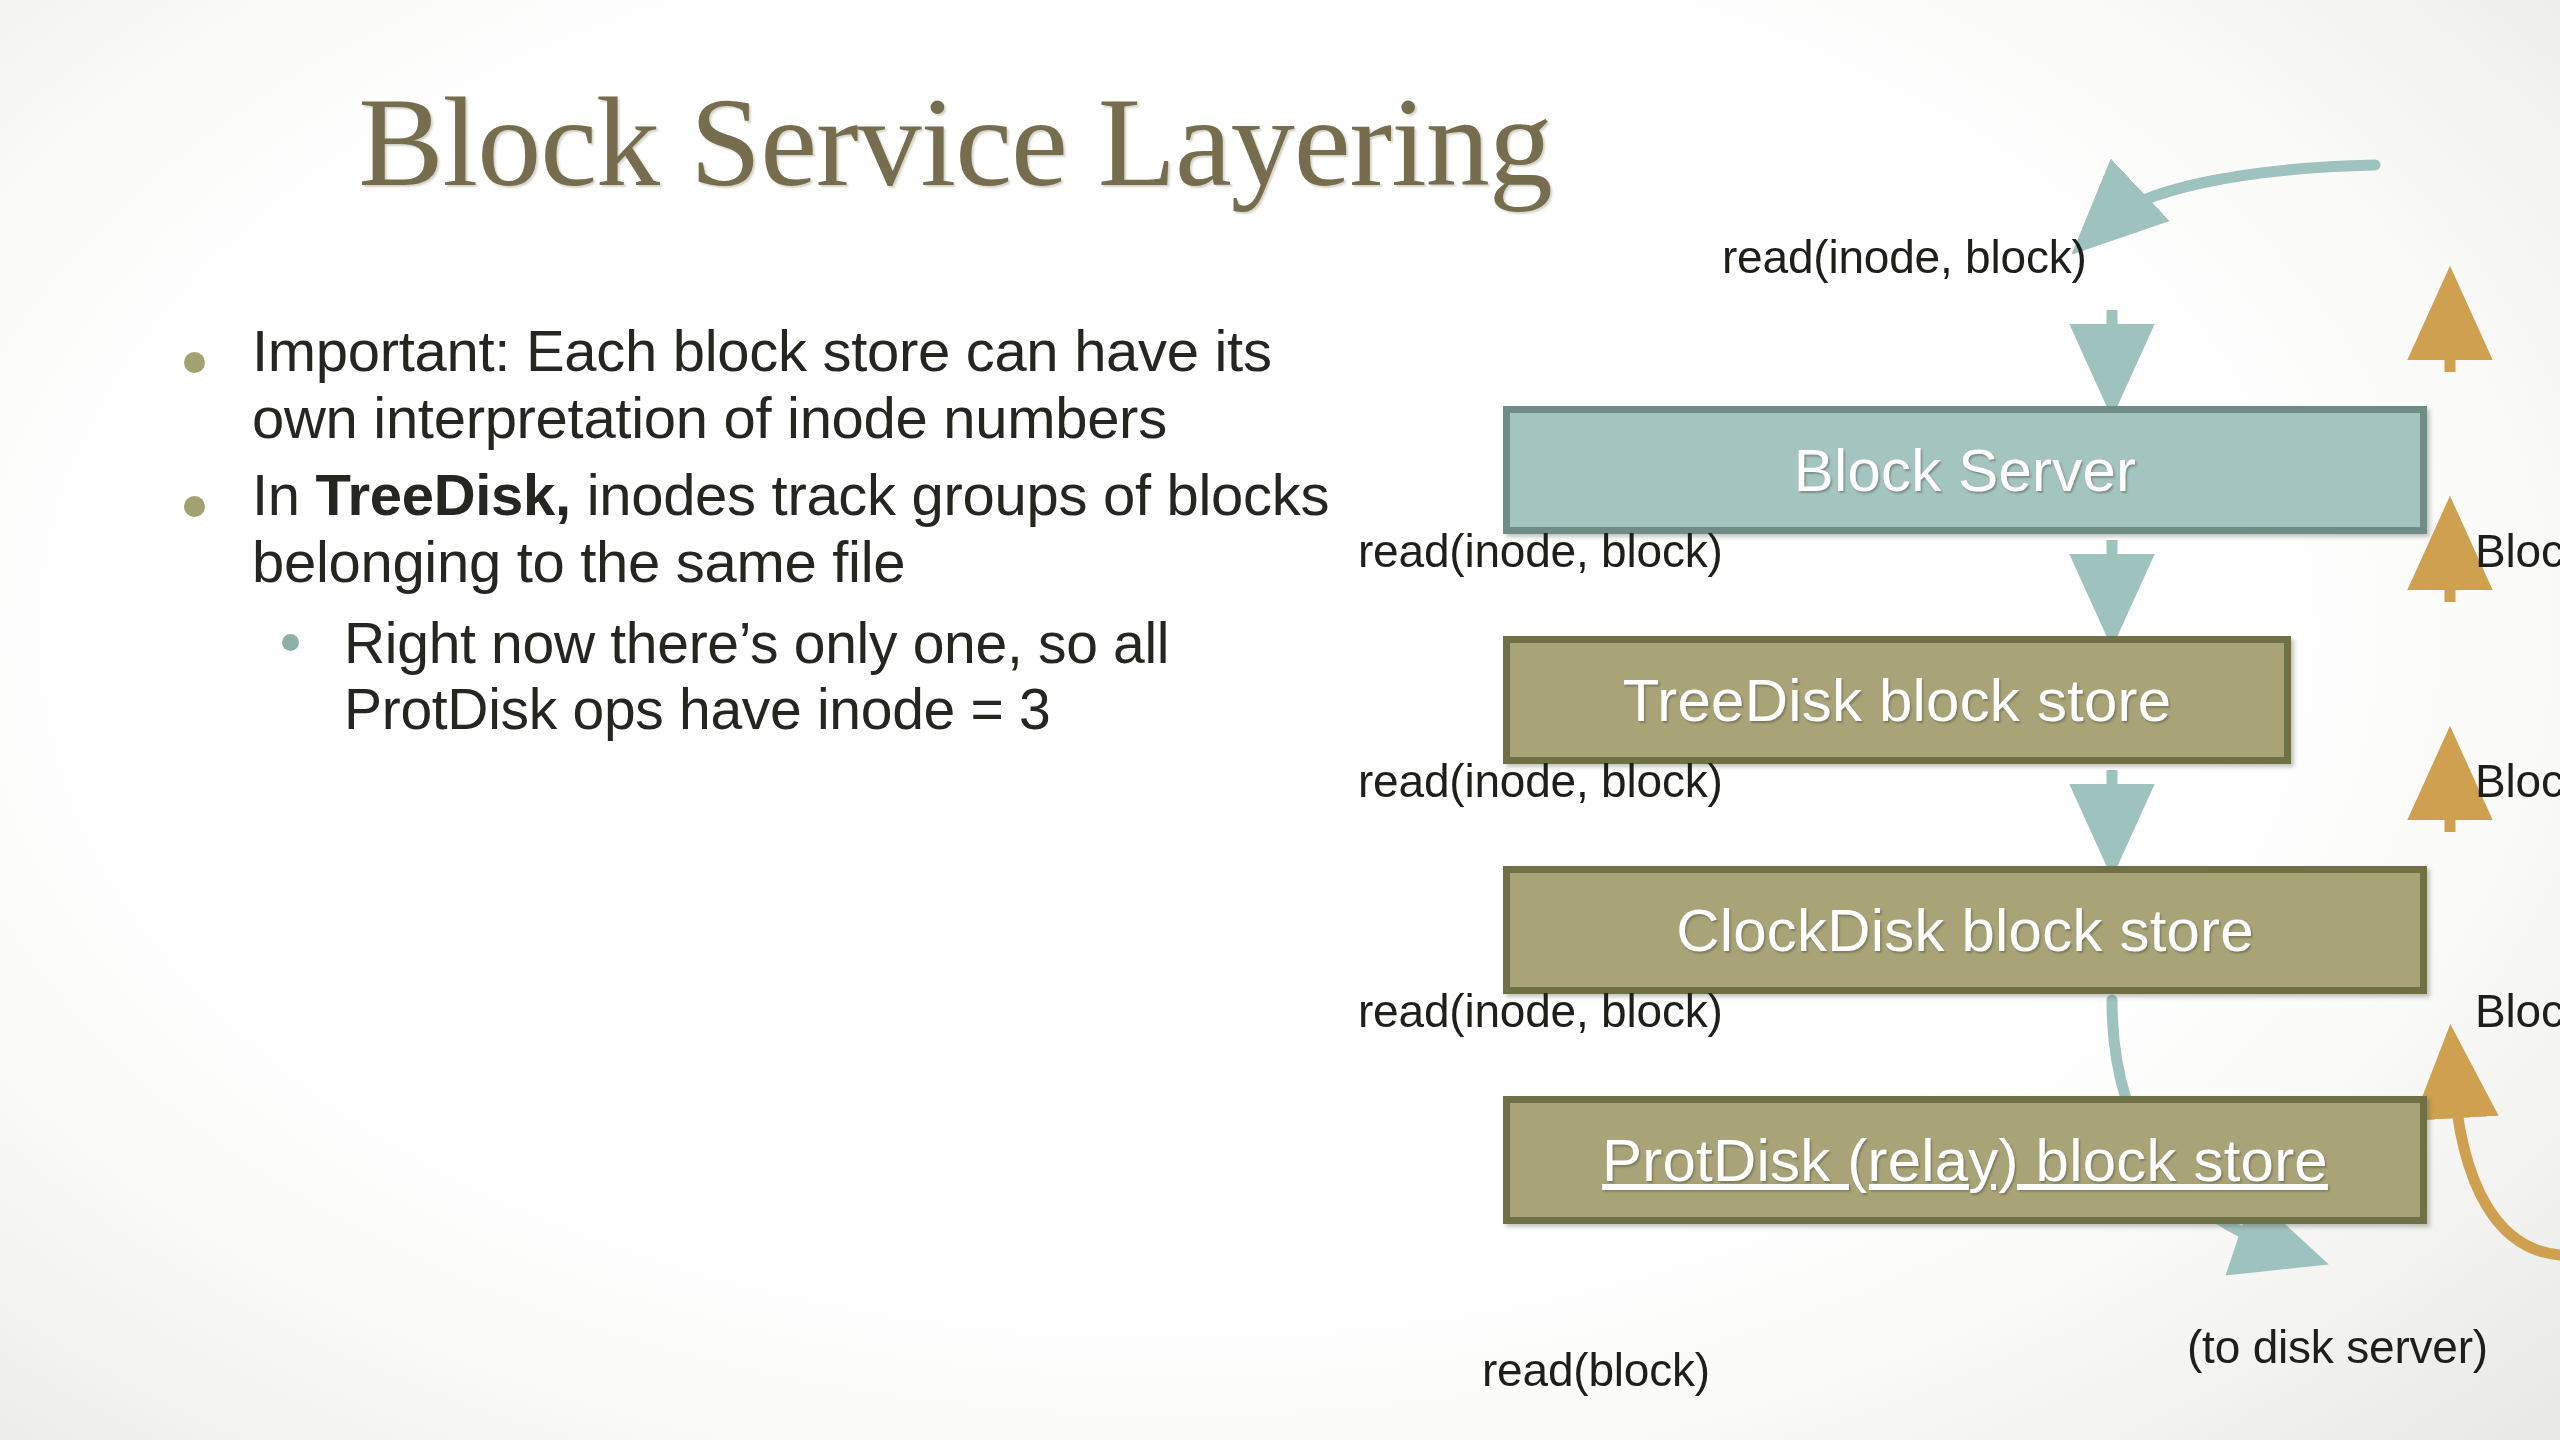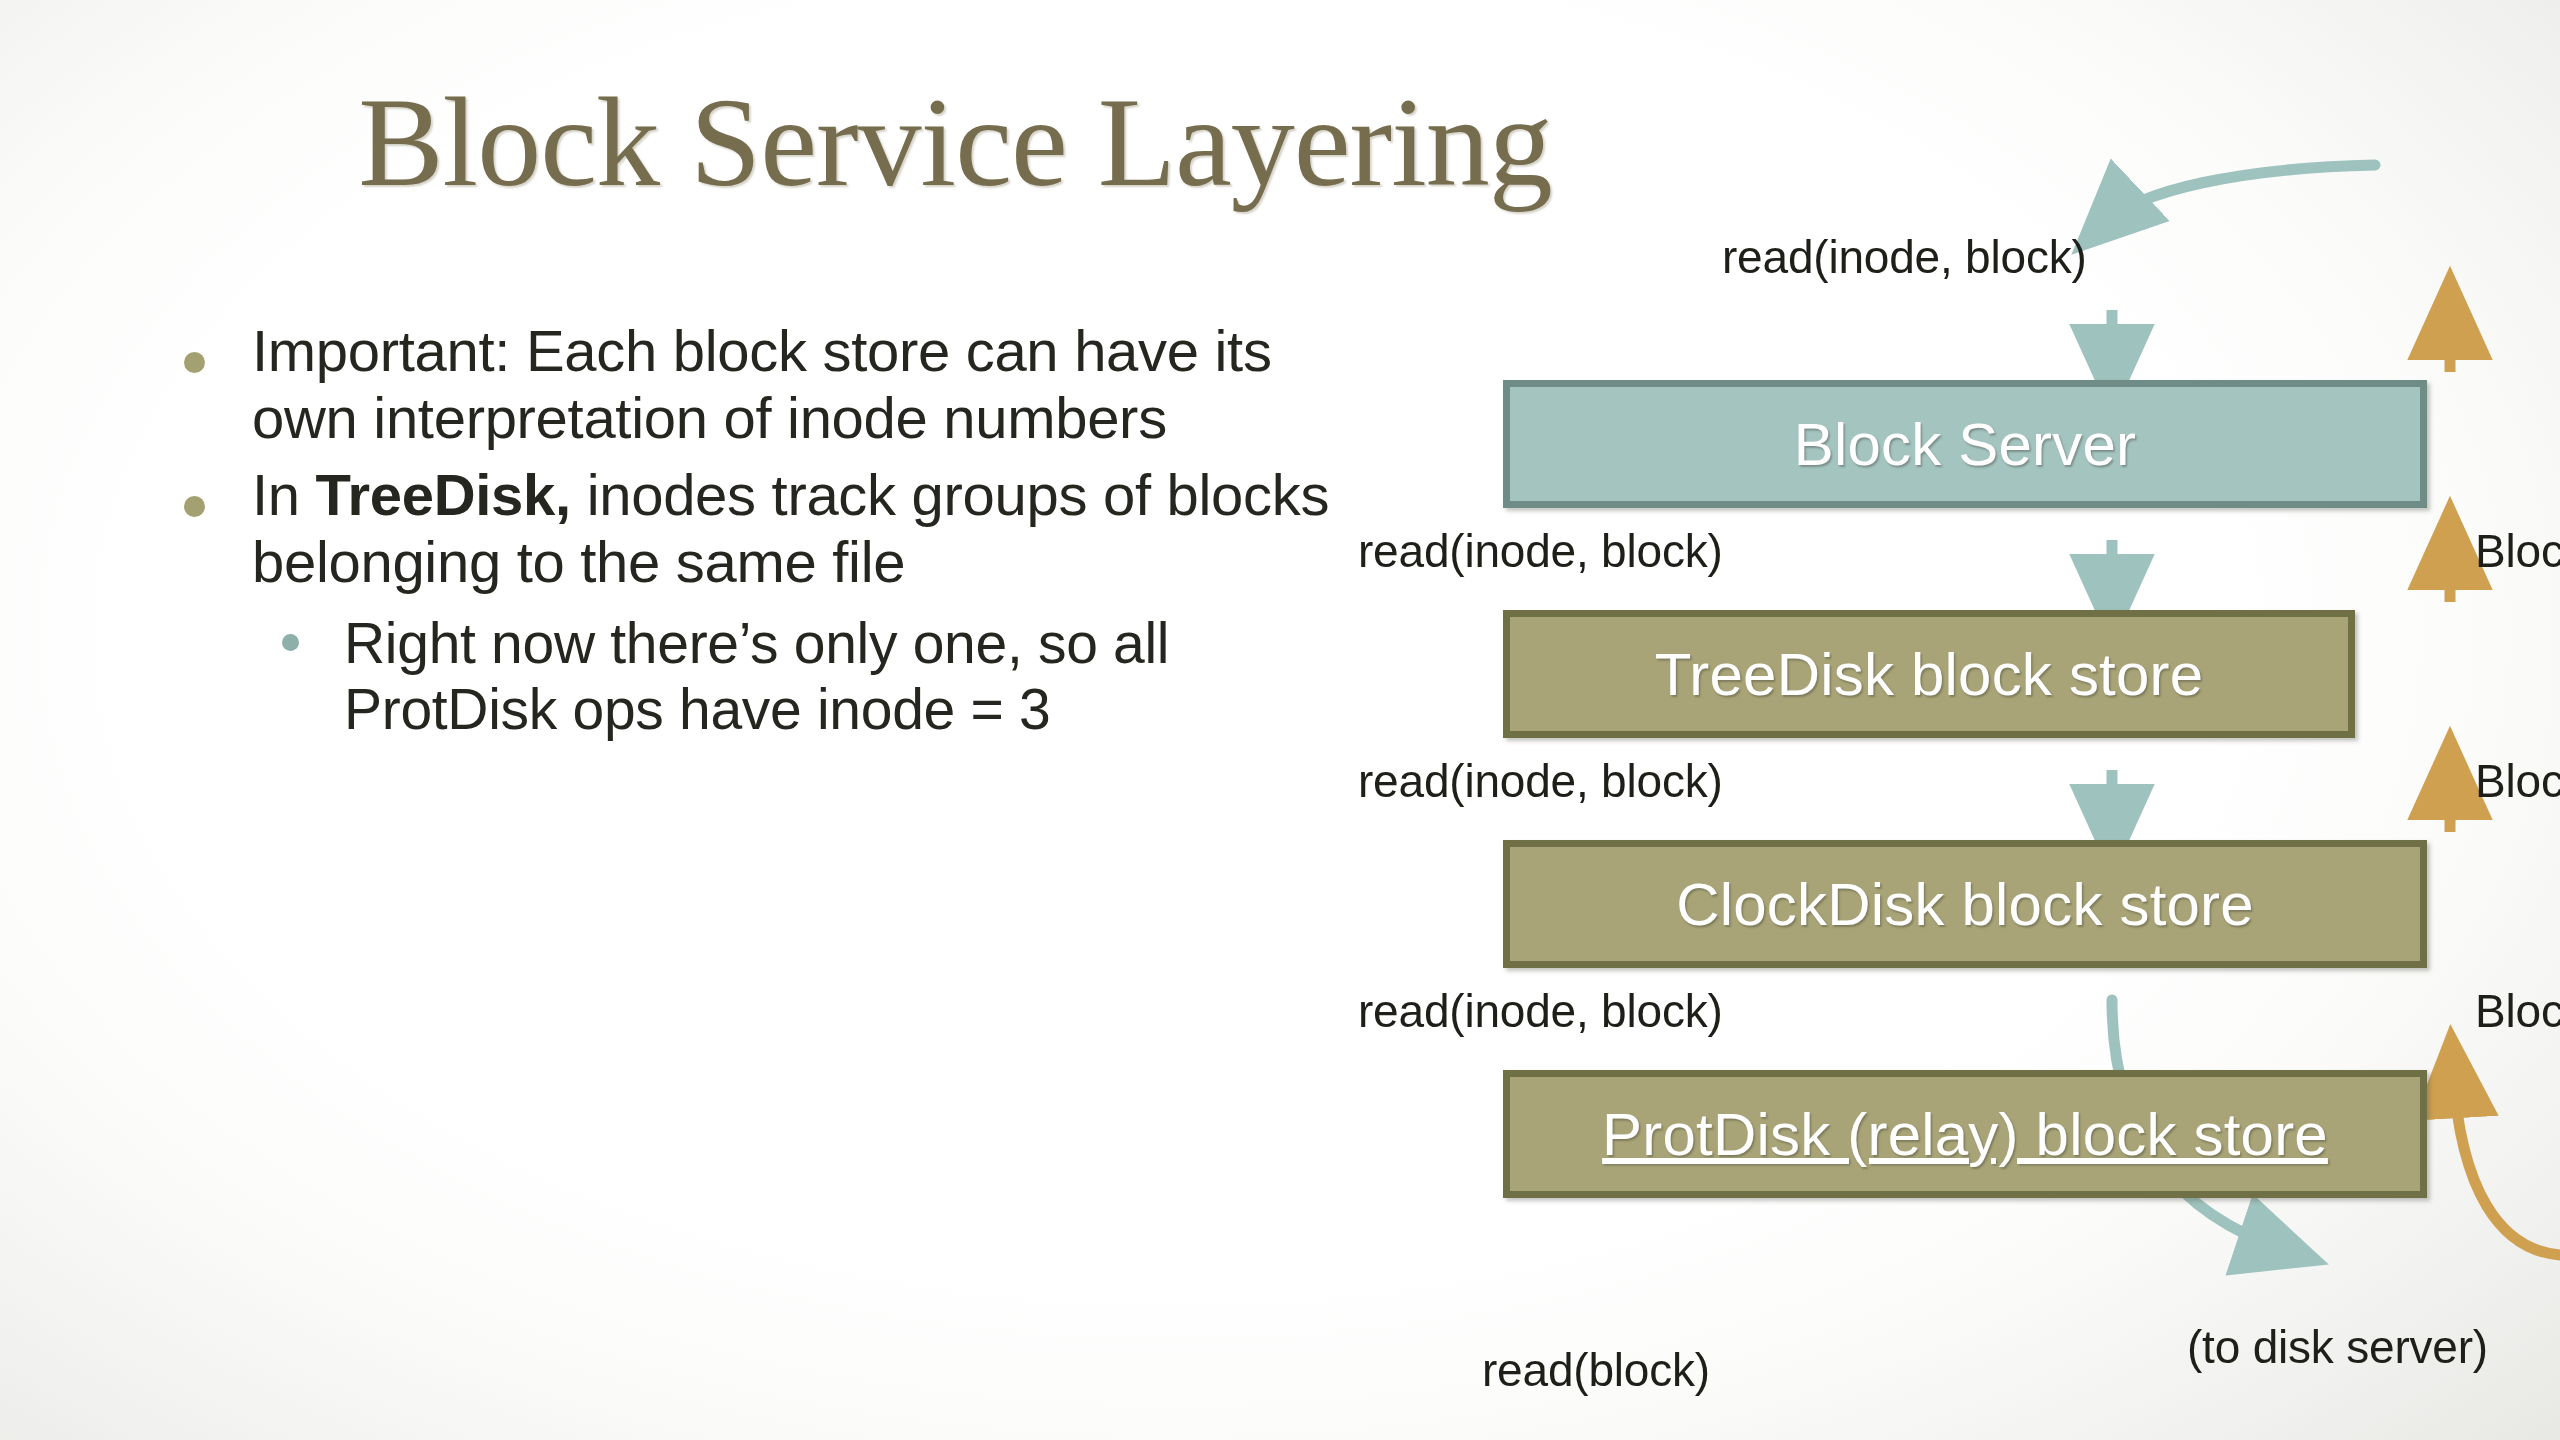--- a/index.html
+++ b/index.html
@@ -93,20 +93,21 @@
     position: absolute;
     box-sizing: border-box;
     display: flex;
     align-items: center;
     justify-content: center;
     color: #ffffff;
     font-size: 60px;
     letter-spacing: 0.2px;
     text-shadow: 1.5px 1.5px 2px rgba(60,60,50,0.38);
     box-shadow: 3px 3px 4px rgba(90,90,80,0.35);
+    margin-top: 26px;
   }
   .node.teal {
     background: #a4c4c0;
     border: 7px solid #6f8c87;
   }
   .node.olive {
     background: #a8a477;
     border: 7px solid #6f7046;
   }
 
@@ -166,21 +167,21 @@
 
       <path d="M 672,1000 C 672,1140 740,1215 845,1250" fill="none" stroke="#9ec2bd" stroke-width="11" stroke-linecap="round" marker-end="url(#tealHead)"></path>
 
       <path d="M 1120,1255 C 1060,1250 1020,1190 1013,1070" fill="none" stroke="#cfa050" stroke-width="11" stroke-linecap="round" marker-end="url(#orangeHead)"></path>
     </svg>
 
     <div class="node teal" style="left:63px;  top:380px;  width:924px; height:128px;">
       <span>Block Server</span>
     </div>
 
-    <div class="node olive" style="left:63px;  top:610px;  width:852px; height:128px;">
+    <div class="node olive" style="left:63px;  top:610px;  width:788px; height:128px;">
       <span>TreeDisk block store</span>
     </div>
 
     <div class="node olive" style="left:63px;  top:840px;  width:924px; height:128px;">
       <span>ClockDisk block store</span>
     </div>
 
     <div class="node olive" style="left:63px;  top:1070px; width:924px; height:128px;text-decoration:underline;">
       <span>ProtDisk (relay) block store</span>
     </div>

